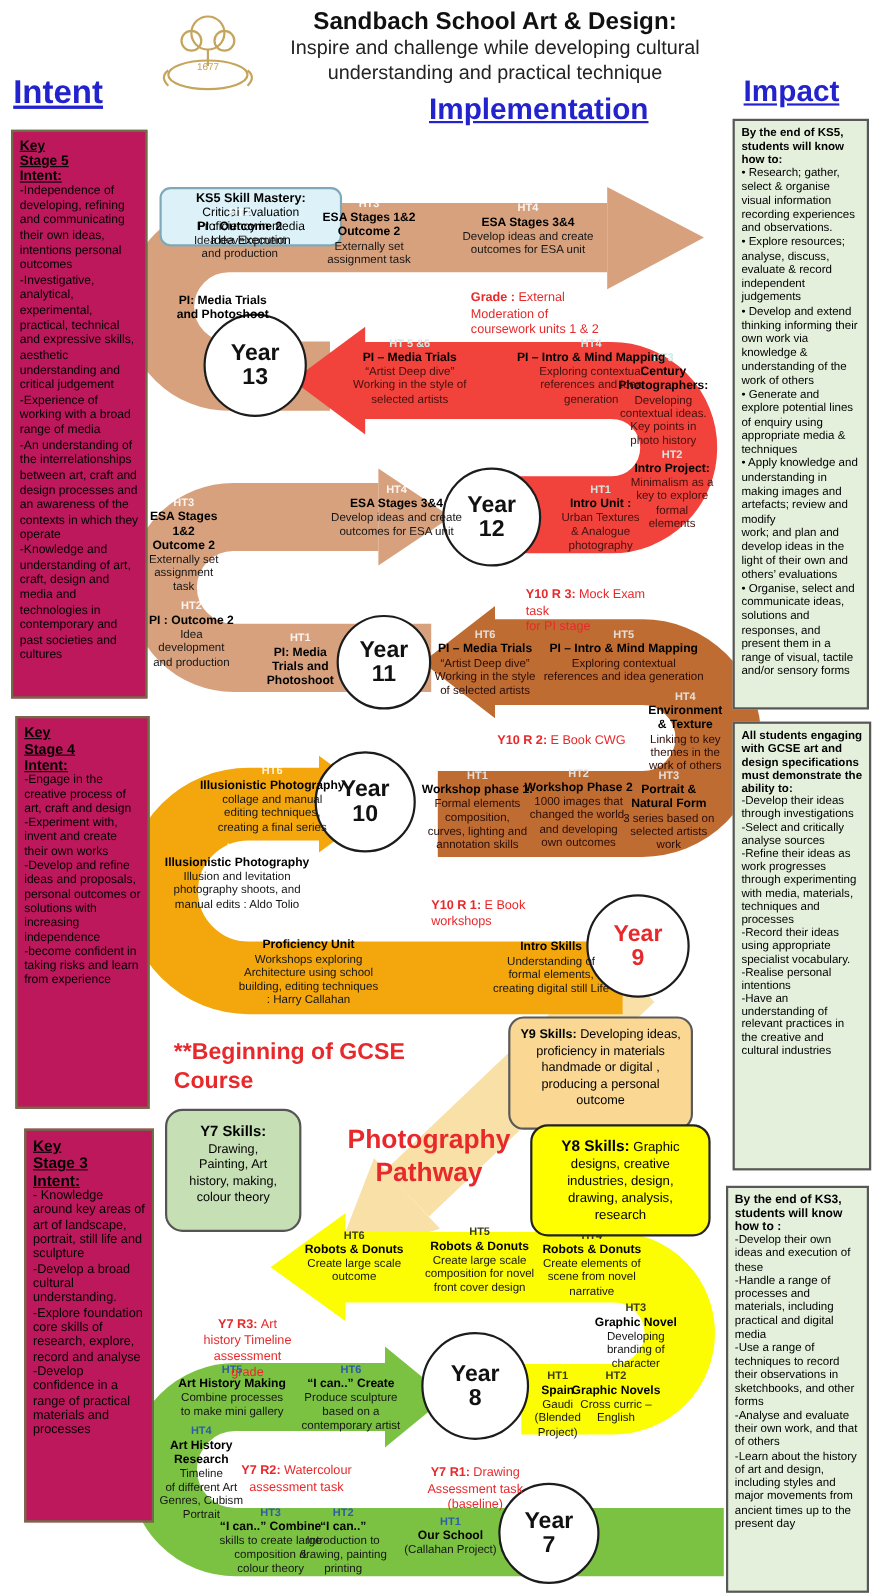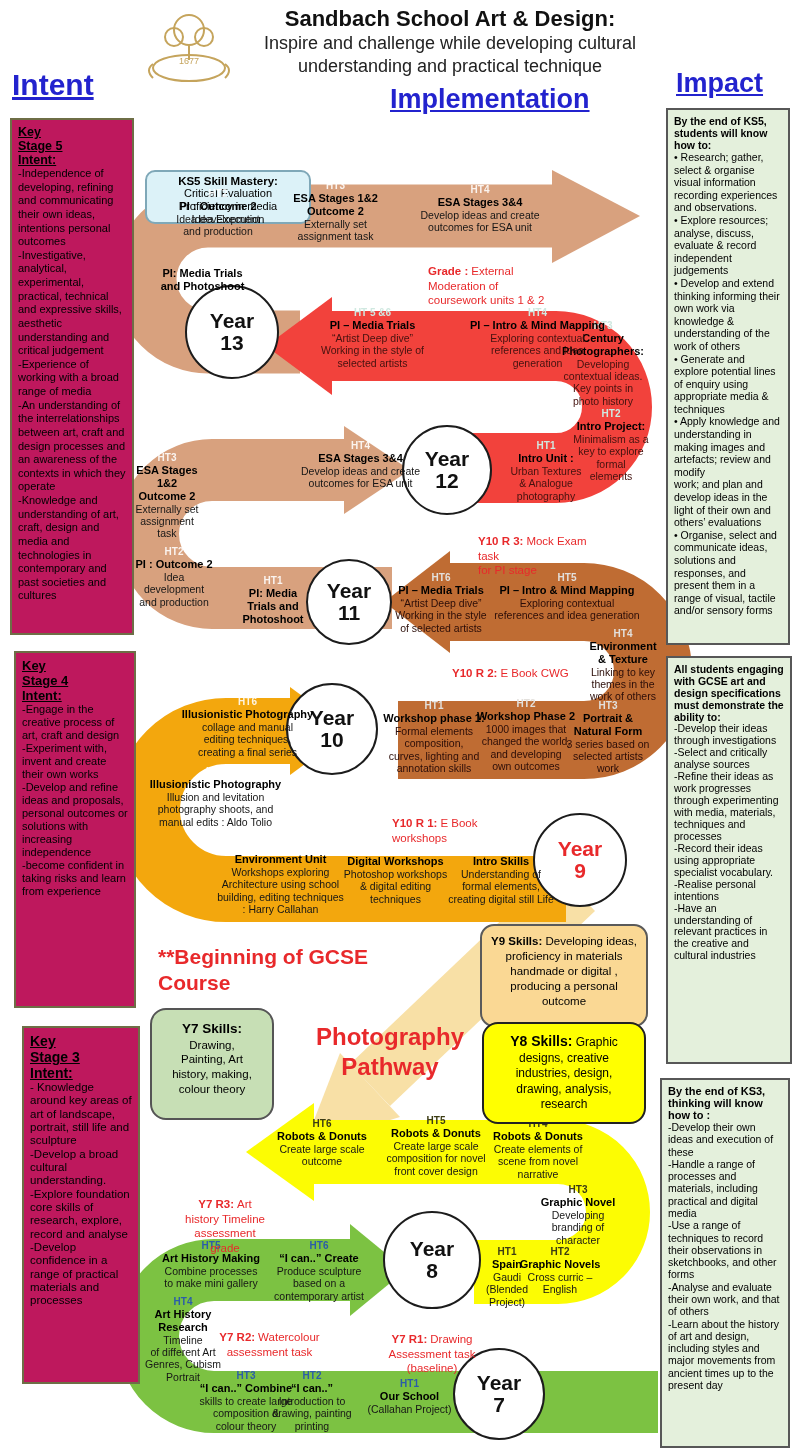--- a/index.html
+++ b/index.html
@@ -38,21 +38,21 @@
   .note .note-label{font-weight:bold;margin-right:3px;}
   .note-big{font-size:21px;font-weight:bold;white-space:pre-line;}
   .note-pathway{font-size:24px;font-weight:bold;text-align:center;white-space:pre-line;}
   .tc{text-align:center;}
   
   .ycirc{position:absolute;background:#fff;border:2px solid #1c1c1c;border-radius:50%;display:flex;flex-direction:column;align-items:center;justify-content:center;z-index:5;font-weight:bold;color:#111;line-height:1.05;}
   .ycirc div{font-size:21px;}
   .ycirc.red{color:#E8292B;}
   
   .skill{position:absolute;z-index:6;box-sizing:border-box;text-align:center;}
-  .sk-y9{left:480px;top:924px;width:168px;height:103px;background:#FAD894;border:2px solid #5A5A5A;border-radius:14px;font-size:11.5px;padding-top:8px;line-height:1.3;}
+  .sk-y9{left:462px;top:924px;width:168px;height:103px;background:#FAD894;border:2px solid #5A5A5A;border-radius:14px;font-size:11.5px;padding-top:8px;line-height:1.3;}
   .sk-y7{left:150px;top:1008px;width:124px;height:112px;background:#C7DFB5;border:2px solid #555;border-radius:16px;font-size:11.5px;padding-top:10px;line-height:1.3;}
   .sk-y8{left:482px;top:1022px;width:164px;height:102px;background:#FFFF00;border:2px solid #222;border-radius:16px;font-size:12px;padding-top:8px;line-height:1.3;}
   .sk-label{font-weight:bold;}
   .sk-y7 .sk-label{display:block;font-size:13.5px;}
   .sk-y8 .sk-label{font-size:14px;}
   .sk-body{white-space:pre-line;}
 </style>
 </head>
 <body>
 
@@ -149,21 +149,21 @@
   <div class="sidebox impactbox" style="left:666px;top:656px;width:126px;height:408px;">
     <div class="sb-head" style="font-size:10.5px;">All students engaging with GCSE art and design specifications must demonstrate the ability to:</div>
     <div class="sb-body" style="font-size:10.5px;line-height:1.14;">-Develop their ideas through investigations
 -Select and critically analyse sources
 -Refine their ideas as work progresses through experimenting with media, materials, techniques and processes
 -Record their ideas using appropriate specialist vocabulary.
 -Realise personal intentions
 -Have an understanding of relevant practices in the creative and cultural industries</div>
   </div>
   <div class="sidebox impactbox" style="left:660px;top:1078px;width:130px;height:370px;">
-    <div class="sb-head" style="font-size:11px;">By the end of KS3, thinking will know how to :</div>
+    <div class="sb-head" style="font-size:11px;">By the end of KS3, students will know how to :</div>
     <div class="sb-body" style="font-size:10.5px;line-height:1.17;">-Develop their own ideas and  execution of these
 -Handle a range of processes and materials, including practical and digital media
 -Use a range of techniques to record their observations in sketchbooks, and other forms
 -Analyse and evaluate their own work, and that of others
 -Learn about the history of art  and design, including styles and major movements from ancient times up to the present day</div>
   </div>
 
   <div class="unit" style="left:140px;top:255px;width:125px;text-align:center;">
     <div class="ht ht-light">HT1</div>
     <div class="ut">PI: Media Trials
@@ -305,30 +305,23 @@
 of selected artists</div>
   </div>
 
   <div class="unit" style="left:445px;top:843px;width:112px;">
     <div class="ht ht-light">HT1 &amp; 2</div>
     <div class="ut">Intro Skills</div>
     <div class="ub">Understanding of
 formal elements,
 creating digital still Life</div>
   </div>
-  <div class="unit" style="left:333px;top:843px;width:125px;">
-    <div class="ht ht-light">HT3</div>
-    <div class="ut">Digital  Workshops</div>
-    <div class="ub">Photoshop workshops
-&amp; digital editing
-techniques</div>
-  </div>
   <div class="unit" style="left:188px;top:841px;width:185px;">
     <div class="ht ht-light">HT4</div>
-    <div class="ut">Environment Unit</div>
+    <div class="ut">Proficiency Unit</div>
     <div class="ub">Workshops exploring
 Architecture  using school
 building, editing techniques
 : Harry Callahan</div>
   </div>
   <div class="unit" style="left:128px;top:766px;width:175px;">
     <div class="ht ht-light">HT5</div>
     <div class="ut">Illusionistic  Photography</div>
     <div class="ub">Illusion and levitation
 photography shoots, and

